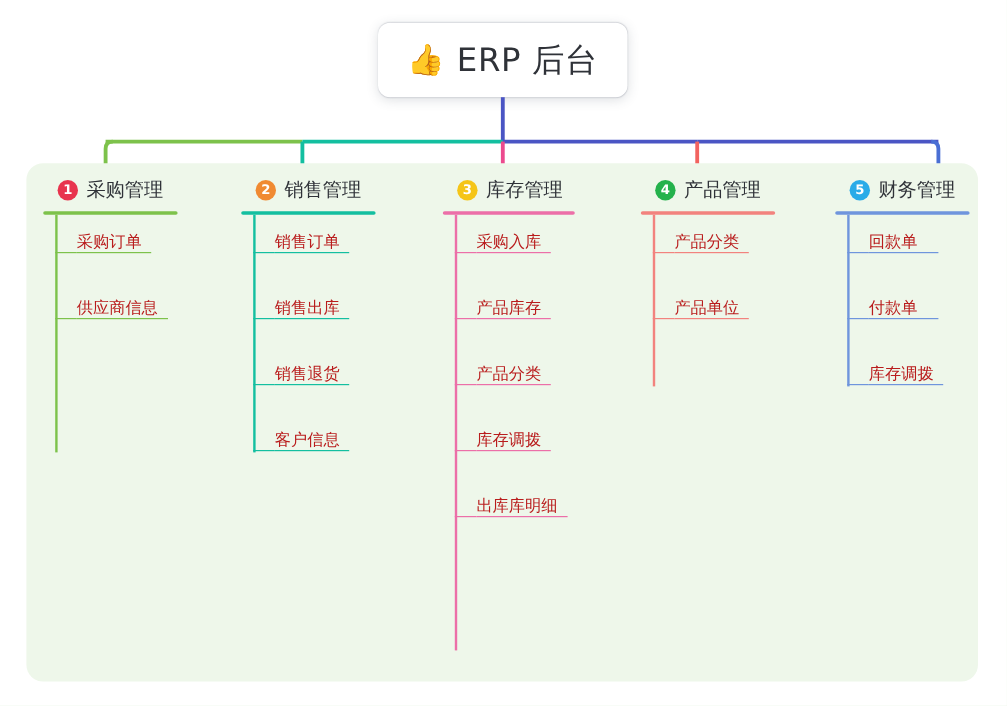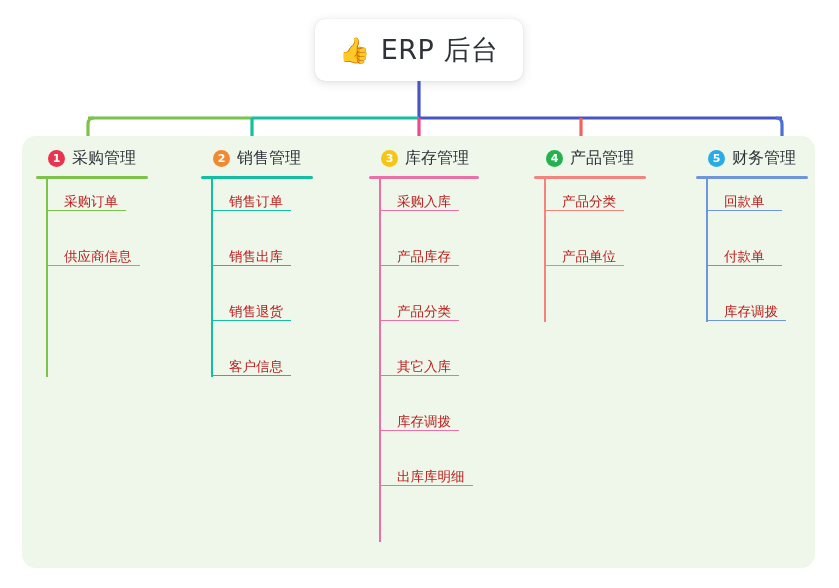--- a/index.html
+++ b/index.html
@@ -172,25 +172,20 @@
             <div class="leaf-label">产品库存</div>
             <div class="leaf-rule" style="background: rgb(236, 111, 168); width: 62px;"></div>
           </div>
           <div class="leaf">
             <div class="leaf-stub" style="background: rgb(236, 111, 168);"></div>
             <div class="leaf-label">产品分类</div>
             <div class="leaf-rule" style="background: rgb(236, 111, 168); width: 62px;"></div>
           </div>
           <div class="leaf">
             <div class="leaf-stub" style="background: rgb(236, 111, 168);"></div>
-            <div class="leaf-label">其它入库</div>
-            <div class="leaf-rule" style="background: rgb(236, 111, 168); width: 62px;"></div>
-          </div>
-          <div class="leaf">
-            <div class="leaf-stub" style="background: rgb(236, 111, 168);"></div>
             <div class="leaf-label">库存调拨</div>
             <div class="leaf-rule" style="background: rgb(236, 111, 168); width: 62px;"></div>
           </div>
           <div class="leaf">
             <div class="leaf-stub" style="background: rgb(236, 111, 168);"></div>
             <div class="leaf-label">出库库明细</div>
             <div class="leaf-rule" style="background: rgb(236, 111, 168); width: 76px;"></div>
           </div>
         </div>
       </div>

